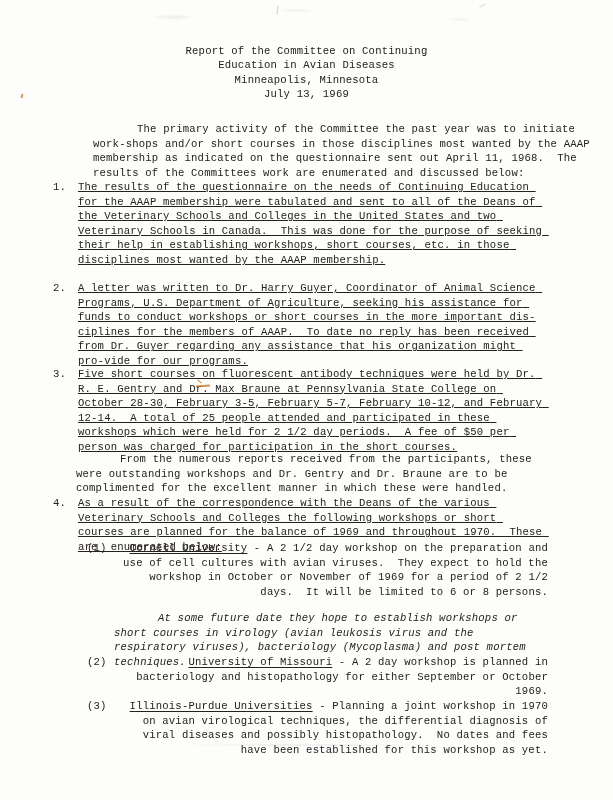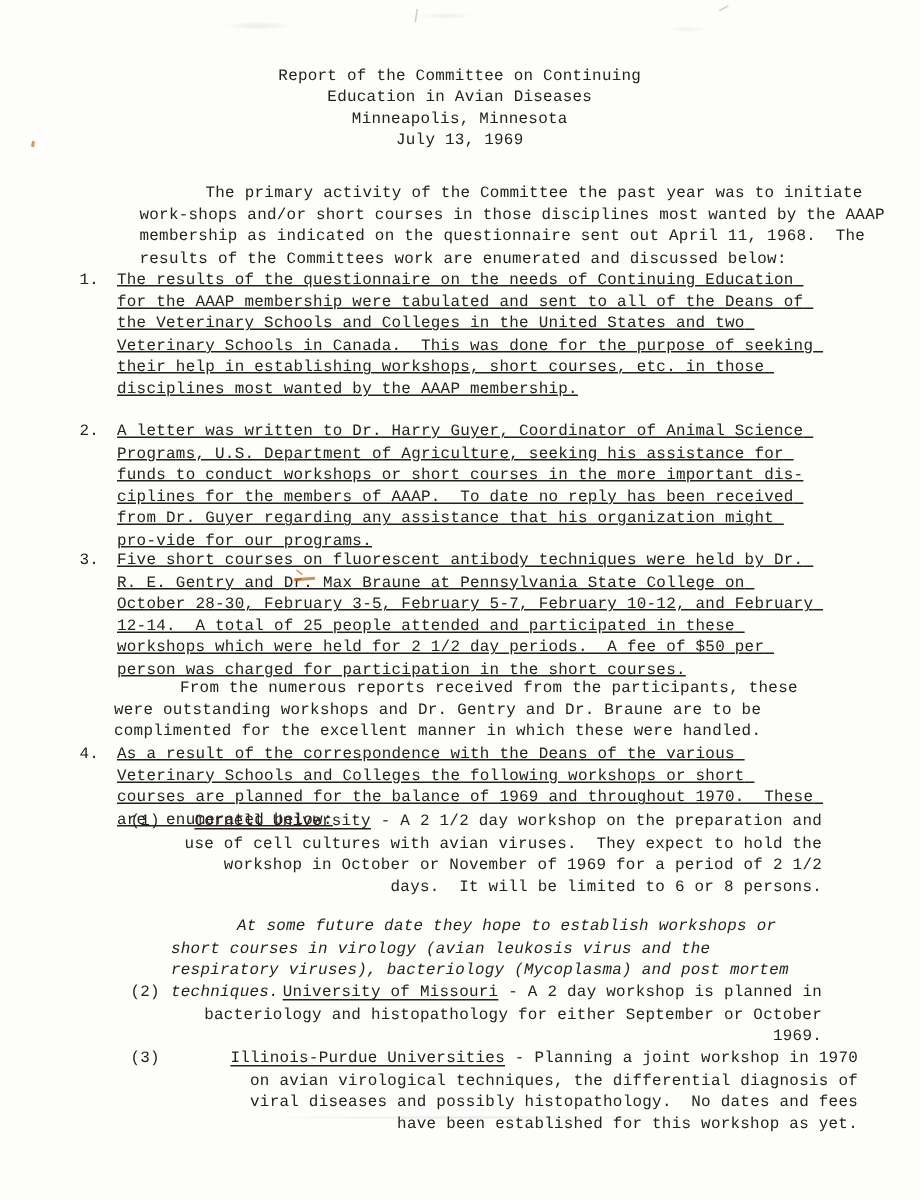--- a/index.html
+++ b/index.html
@@ -195,15 +195,15 @@
   <div class="block itext" style="top:496px;">As a result of the correspondence with the Deans of the various Veterinary Schools and Colleges the following workshops or short courses are planned for the balance of 1969 and throughout 1970.  These are  enumerated below:</div>
 
   <div class="block subnum" style="top:541px;">(1)</div>
   <div class="block subtext" style="top:541px;"><span class="u">Cornell University</span><span> - A 2 1/2 day workshop on the preparation and use of cell cultures with avian viruses.  They expect to hold the workshop in October or November of 1969 for a period of 2 1/2 days.  It will be limited to 6 or 8 persons.</span></div>
   <div class="block subpara-indent" style="top:611px;">At some future date they hope to establish workshops or short courses in virology (avian leukosis virus and the respiratory viruses), bacteriology (Mycoplasma) and post mortem techniques.</div>
 
   <div class="block subnum" style="top:655px;">(2)</div>
   <div class="block subtext" style="top:655px;"><span class="u">University of Missouri</span><span> - A 2 day workshop is planned in bacteriology and histopathology for either September or October 1969.</span></div>
 
   <div class="block subnum" style="top:699px;">(3)</div>
-  <div class="block subtext" style="top:699px;margin-left:24px;"><span class="u">Illinois-Purdue Universities</span><span> - Planning a joint workshop in 1970 on avian virological techniques, the differential diagnosis of viral diseases and possibly histopathology.  No dates and fees have been established for this workshop as yet.</span></div>
+  <div class="block subtext" style="top:699px;"><span class="u">Illinois-Purdue Universities</span><span> - Planning a joint workshop in 1970 on avian virological techniques, the differential diagnosis of viral diseases and possibly histopathology.  No dates and fees have been established for this workshop as yet.</span></div>
 
 </div>
 
 </body></html>

